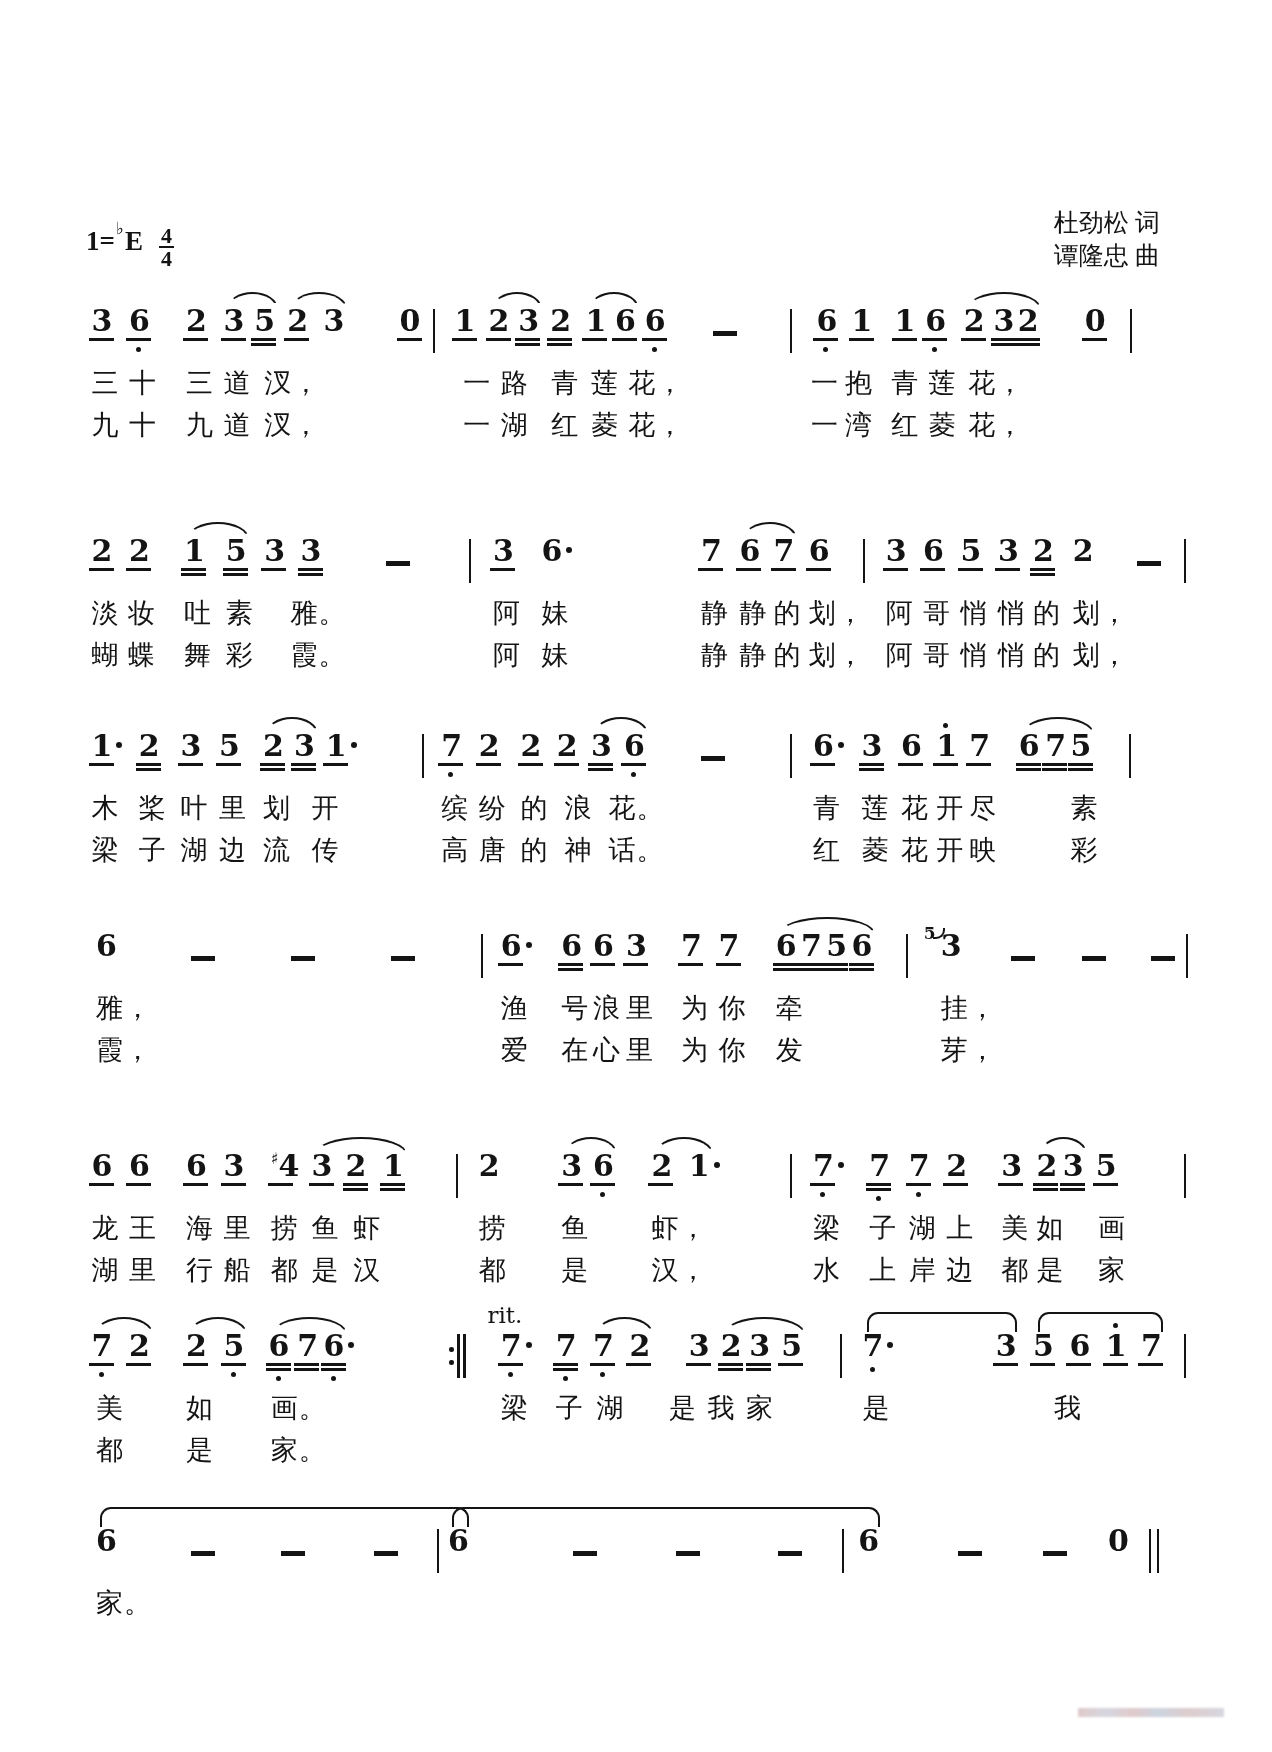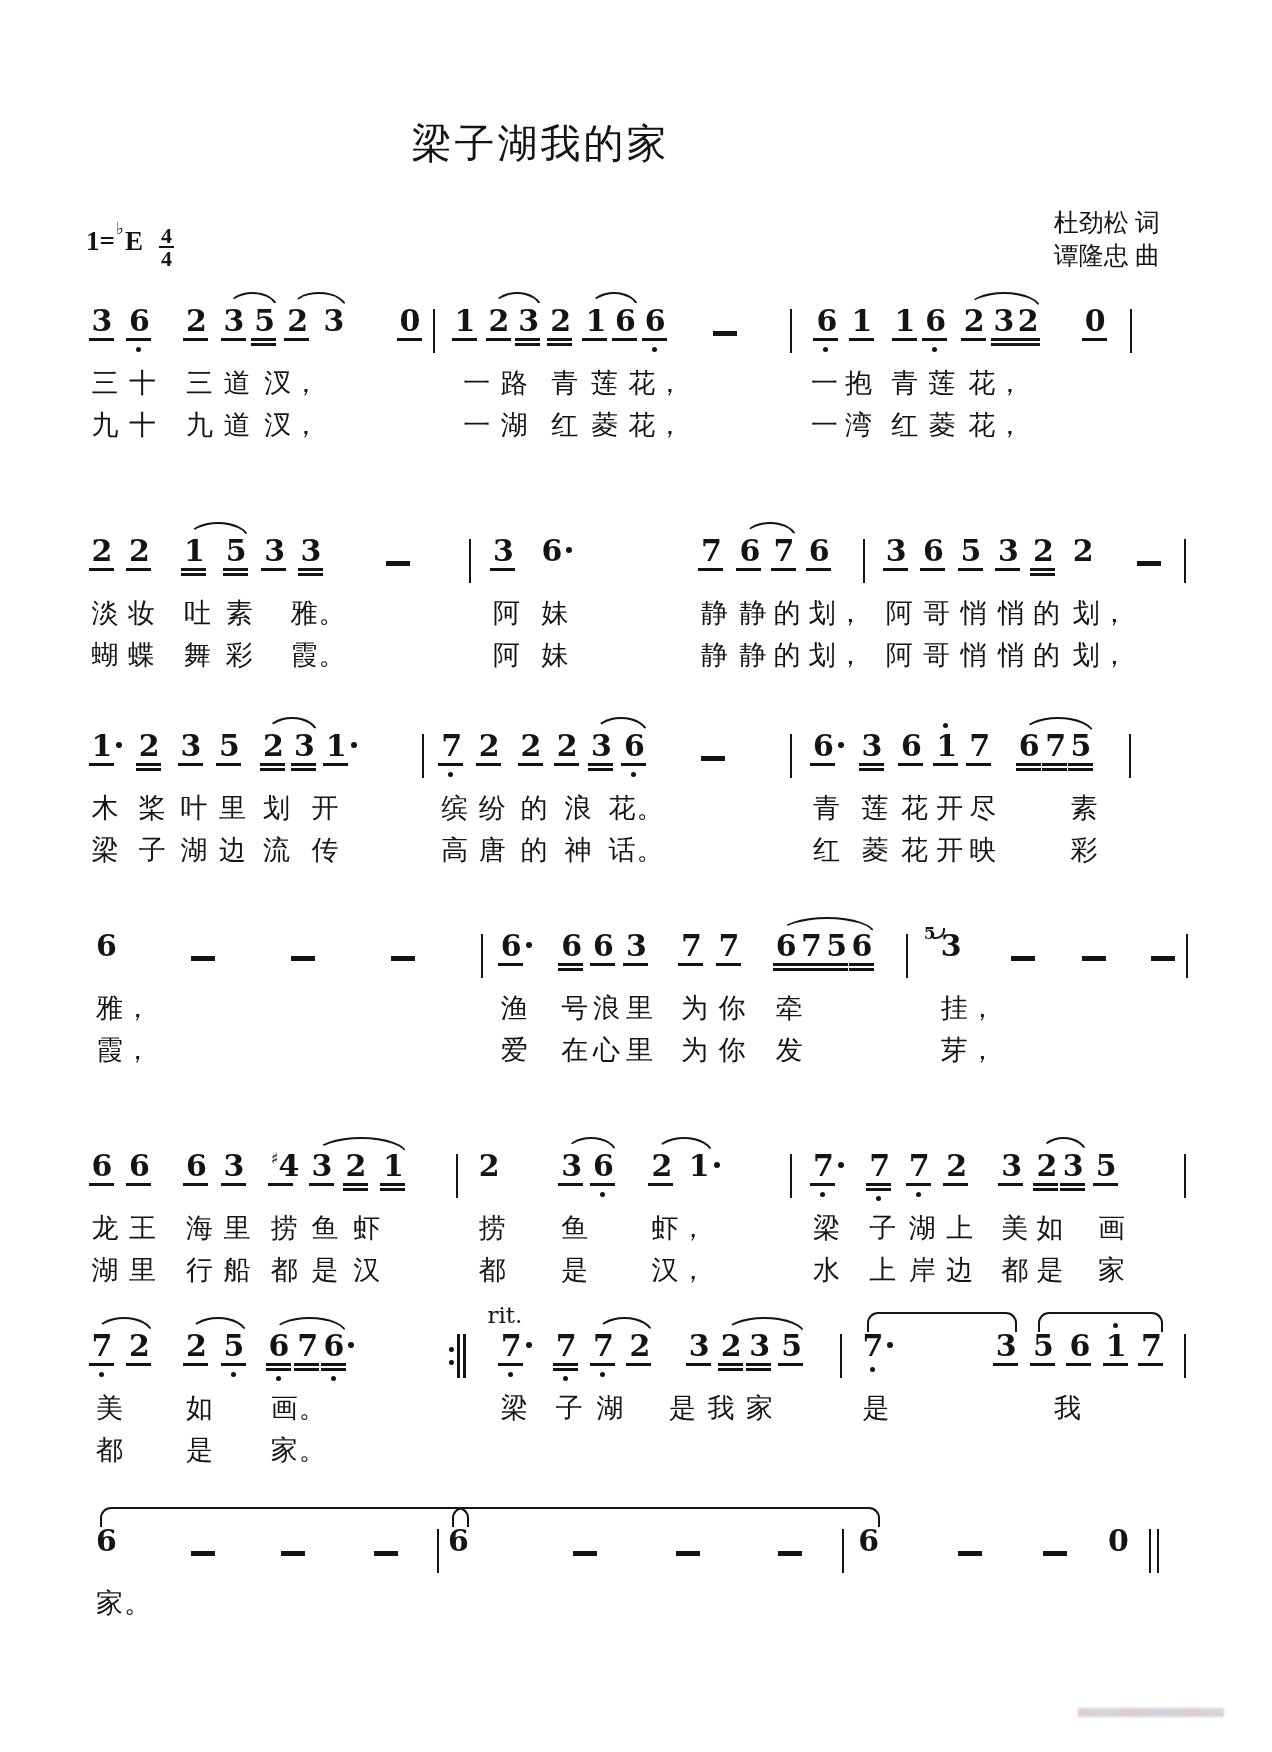--- a/index.html
+++ b/index.html
@@ -45,21 +45,20 @@
   .rit{position:absolute;top:-16px;font-size:23px;font-family:"DejaVu Serif",serif;}
   .lyr{position:absolute;left:0;width:100%;height:40px;font-size:27px;}
   .lyr span{position:absolute;white-space:nowrap;letter-spacing:1px;}
   .wm{position:absolute;left:1078px;top:1708px;width:146px;height:9px;opacity:.35;filter:blur(1px);
       background:linear-gradient(90deg,#a66a6a,#8d8da8,#a66a6a 38%,#6d86a8 55%,#a07070 75%,#8d8da8);}
 </style>
 </head>
 <body>
 
 <div class="sheet">
-  <div class="title">梁子湖我的家</div>
 
   <div class="keysig">
     <span>1</span>
     <span>=</span>
     <span class="flat">♭</span>
     <span>E</span>
     <span class="frac">
       <span>4</span>
       <span class="fbar"></span>
       <span>4</span>

